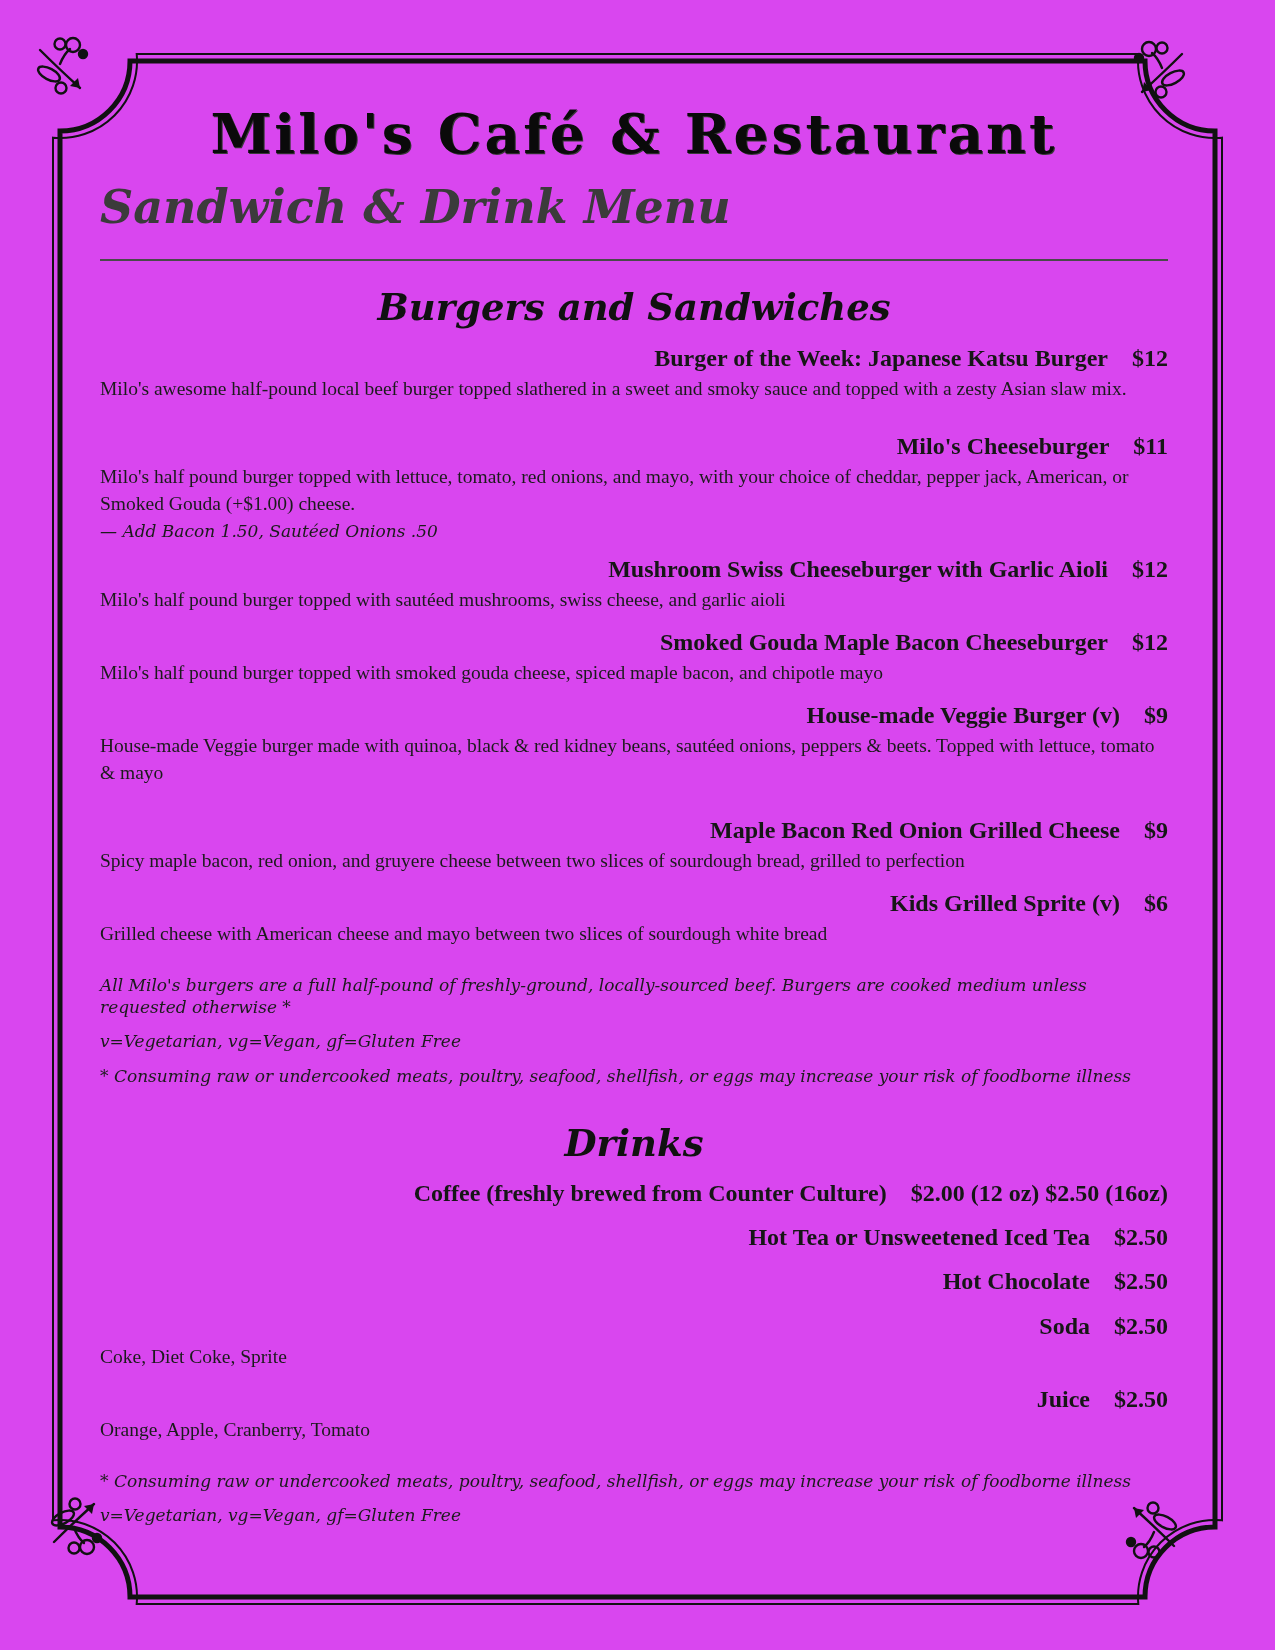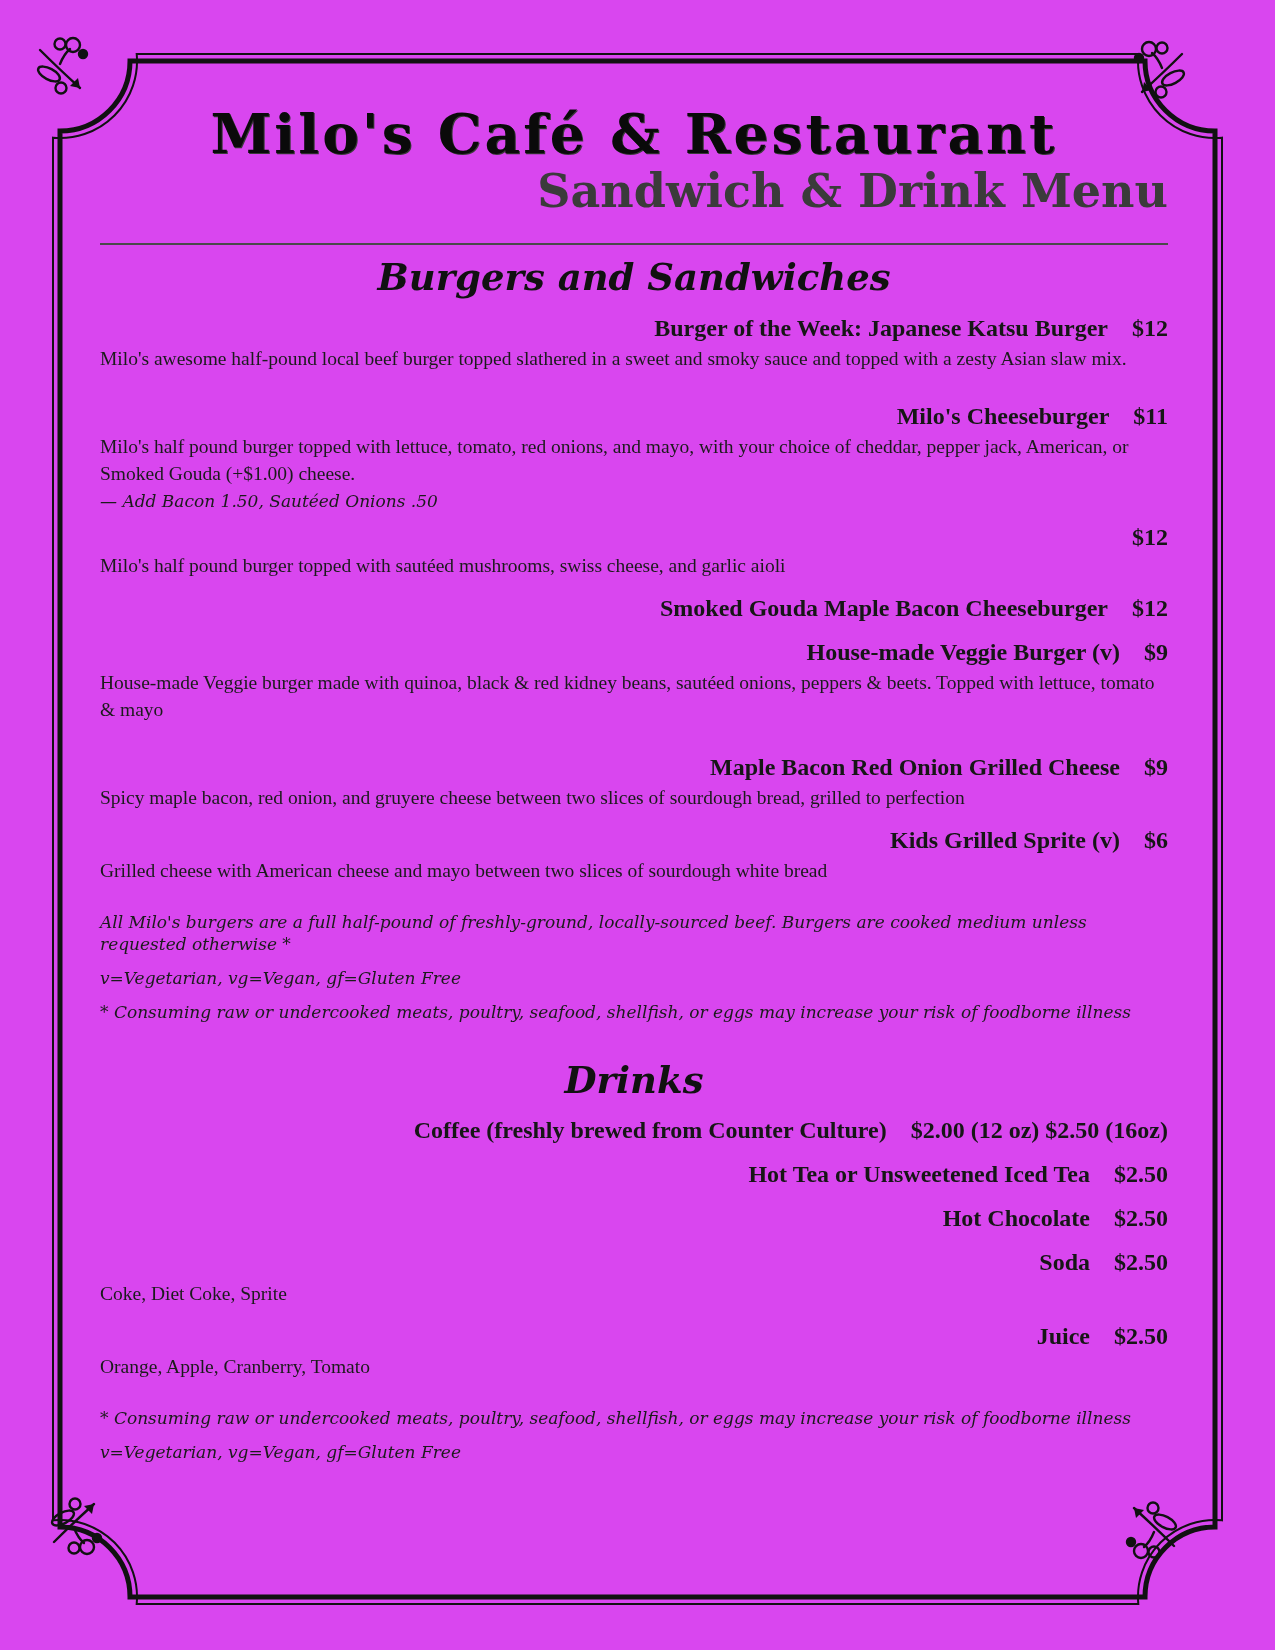--- a/index.html
+++ b/index.html
@@ -15,28 +15,28 @@
   .orn-br { left:1112px; top:1490px; transform:scale(-1,-1); }
 
   .content { position:absolute; left:100px; top:0; width:1068px; padding-top:104px; }
 
   .title {
     font-family:"DejaVu Serif", serif; font-weight:bold; font-size:55px;
     letter-spacing:3px; text-align:center; line-height:1.1; color:#0a0a0a;
     text-shadow:1px 1px 0 #3a3a3a;
   }
   .subtitle {
-    font-family:"DejaVu Serif", serif; font-weight:bold;
-    font-size:46px; text-align:right; color:#3b3b3b; margin-top:0; line-height:1.15;
+    font-family:"DejaVu Serif", serif; font-style:italic; font-weight:bold;
+    font-size:46px; text-align:left; color:#3b3b3b; margin-top:16px; line-height:1.15;
   }
   .head-rule { border:none; border-top:2px solid #4a4a4a; margin:26px 0 6px 0; }
 
   .section-heading {
     font-family:"DejaVu Serif", serif; font-style:italic; font-weight:bold;
-    font-size:37px; text-align:center; color:#111; margin-top:10px; margin-bottom:10px;
+    font-size:37px; text-align:center; color:#111; margin-top:24px; margin-bottom:10px;
     line-height:1.2;
   }
   .menu-item { margin-top:13px; }
   .menu-item.extra-gap { margin-bottom:28px; }
   .item-head { display:flex; justify-content:flex-end; align-items:baseline; gap:24px; }
   .item-name { font-weight:bold; font-size:24px; line-height:1.3; }
   .item-price { font-weight:bold; font-size:24px; white-space:nowrap; }
   .item-desc { font-size:19.5px; line-height:1.38; margin-top:2px; color:#1b1b1b; }
   .item-note {
     font-family:"DejaVu Serif", serif; font-style:italic; font-size:17px;
@@ -126,29 +126,31 @@
           <div class="menu-item">
             <div class="item-head">
               <span class="item-name">Milo's Cheeseburger</span>
               <span class="item-price">$11</span>
             </div>
             <div class="item-desc">Milo's half pound burger topped with lettuce, tomato, red onions, and mayo, with your choice of cheddar, pepper jack, American, or Smoked Gouda (+$1.00) cheese.</div>
             <div class="item-note">— Add Bacon 1.50, Sautéed Onions .50</div>
           </div>
           <div class="menu-item">
             <div class="item-head">
+              <span class="item-name">Mushroom Swiss Cheeseburger with Garlic Aioli</span>
               <span class="item-price">$12</span>
             </div>
             <div class="item-desc">Milo's half pound burger topped with sautéed mushrooms, swiss cheese, and garlic aioli</div>
           </div>
           <div class="menu-item">
             <div class="item-head">
               <span class="item-name">Smoked Gouda Maple Bacon Cheeseburger</span>
               <span class="item-price">$12</span>
             </div>
+            <div class="item-desc">Milo's half pound burger topped with smoked gouda cheese, spiced maple bacon, and chipotle mayo</div>
           </div>
           <div class="menu-item extra-gap">
             <div class="item-head">
               <span class="item-name">House-made Veggie Burger (v)</span>
               <span class="item-price">$9</span>
             </div>
             <div class="item-desc">House-made Veggie burger made with quinoa, black &amp; red kidney beans, sautéed onions, peppers &amp; beets.  Topped with lettuce, tomato &amp; mayo</div>
           </div>
           <div class="menu-item">
             <div class="item-head">

